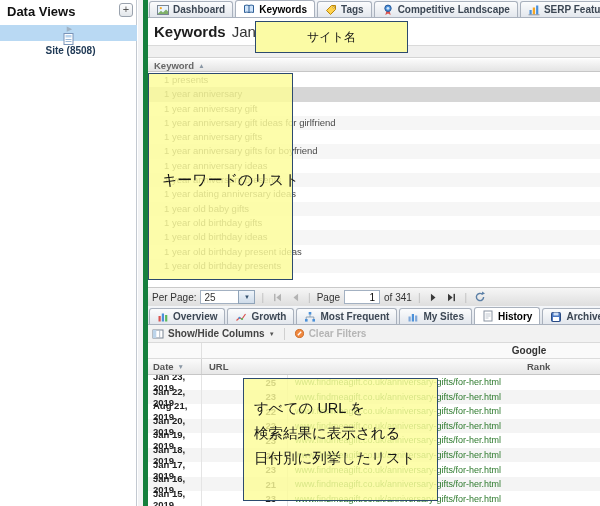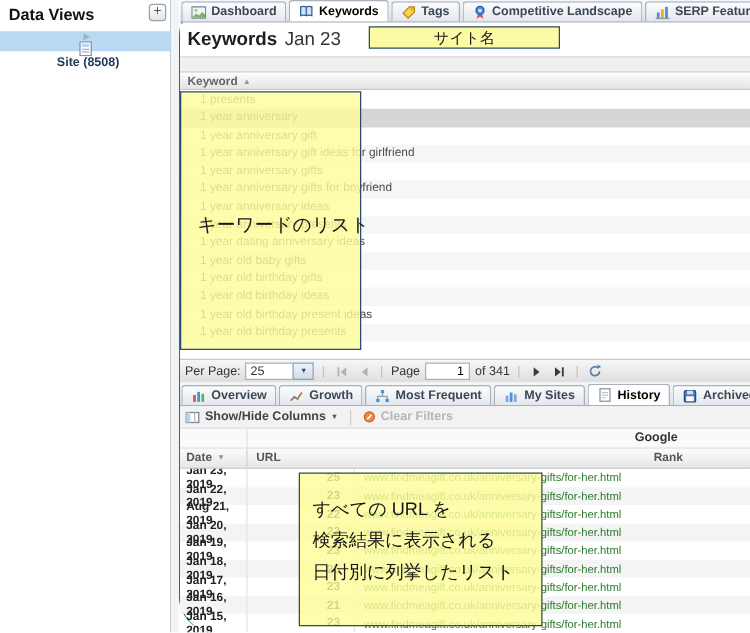--- a/index.html
+++ b/index.html
@@ -20,21 +20,21 @@
     color:#555; font-size:11px; line-height:11px; text-align:center; cursor:pointer; }
   .sb-item { position:absolute; left:0; top:25px; width:137px; height:16px;
     background:#b9d9f3; display:flex; align-items:center; cursor:pointer;flex-direction:column; }
   .sb-expander { color:#9fb2c4; font-size:7px; margin:0 4px 0 6px; }
   .sb-item-label { font-weight:700; font-size:10px; color:#203a56; margin-left:4px; }
 
   .splitter { position:absolute; left:138px; top:0; width:5px; height:506px; background:#f2f3f5; }
 
   
   .main { position:absolute; left:143px; top:0; width:457px; height:506px; background:#fff;
-    border-left:1px solid #15803d;border-radius:29px; }
+    border-left:5px solid #15803d; }
 
   .tabbar { position:absolute; left:0; width:457px; height:18px;
     background:linear-gradient(#f4f6f9,#dde2e9); border-bottom:1px solid #a9b1bd;
     display:flex; align-items:flex-end; padding-left:1px; }
   .tabbar.top { top:0; }
   .tabbar.bottom { top:306px; height:19px; }
   .tab { height:16px; display:flex; align-items:center; gap:4px; padding:0 7px;
     border:1px solid #a9b1bd; border-bottom:none; border-radius:3px 3px 0 0;
     background:linear-gradient(#fbfcfd,#e3e7ed); margin-right:2px;
     font-size:10px; font-weight:700; color:#3c4754; cursor:pointer; white-space:nowrap; }
@@ -107,22 +107,22 @@
   .h-date { width:54px; padding-left:5px; font-weight:700; color:#222; font-size:9.5px;
     border-right:1px solid #e4e4e4; align-self:stretch; display:flex; align-items:center; }
   .h-rank { width:86px; padding-right:11px; text-align:right; font-weight:700; color:#222;
     font-size:9.5px; border-right:1px solid #e4e4e4; align-self:stretch;
     display:flex; align-items:center; justify-content:flex-end; }
   .h-url { flex:1; padding-left:7px; color:#2d7a2d; font-size:9px; white-space:nowrap; overflow:hidden; }
 
   
   .note { position:absolute; border:1px solid #2c4a6e; background:rgba(253,253,152,0.82);
     z-index:5; color:#151515; }
-  .note-site { left:107px; top:21px; width:153px; height:18px; background:#fbfba5;
-    display:flex; align-items:center; justify-content:center; font-size:12px;margin-left:44px; }
+  .note-site { left:107px; top:21px; width:153px; height:32px; background:#fbfba5;
+    display:flex; align-items:center; justify-content:center; font-size:12px; }
   .note-keywords { left:0px; top:73px; width:145px; height:207px; }
   .note-keywords span { position:absolute; left:13px; top:97px; font-size:15px; white-space:nowrap; }
   .note-urls { left:95px; top:378px; width:195px; height:123px; padding:17px 0 0 10px;
     font-size:14.5px; line-height:25px; }
   .note-urls div { white-space:nowrap; }
 </style>
 </head>
 <body>
 
 <div class="sidebar">

